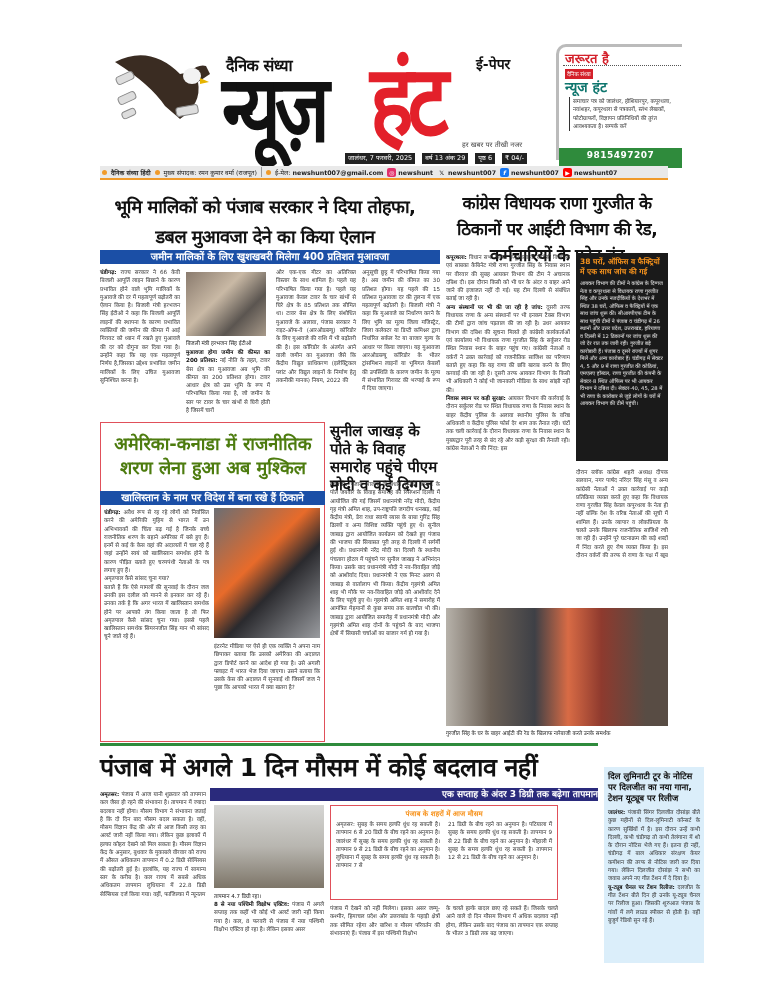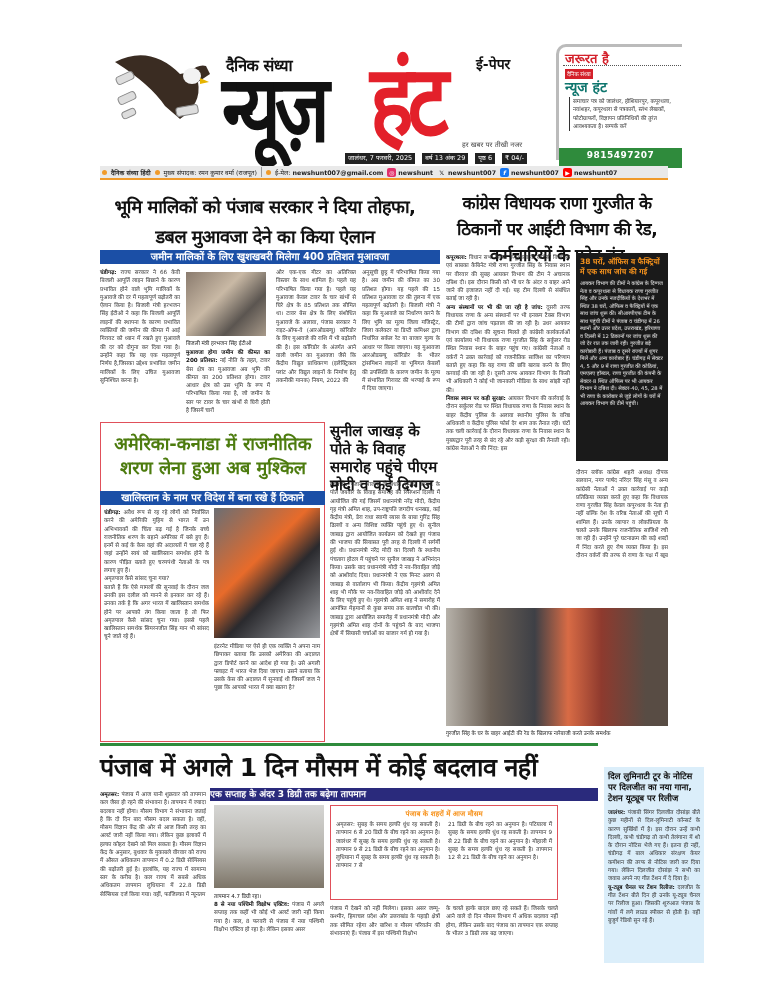--- a/index.html
+++ b/index.html
@@ -54,21 +54,21 @@
   .boxed-red { left: 100px; top: 422px; width: 225px; height: 320px; border: 1.5px solid #e0505a; }
   .h3 { left: 104px; top: 432px; width: 218px; font-size: 18px; font-weight: bold; text-align: center; line-height: 24px; color: #4d7c0f; }
   .sub3 { left: 100px; top: 491px; width: 225px; height: 14px; font-size: 10px; line-height: 14px; }
 
   .h4 { left: 330px; top: 422px; width: 110px; font-size: 15px; font-weight: bold; line-height: 18px; color: #111; }
 
   .caption { font-size: 5.5px; color: #222; }
 
   .green-rule { left: 100px; top: 743px; width: 498px; height: 3px; background: #2f8b3c; }
   .h5 { left: 100px; top: 750px; width: 498px; font-size: 25px; font-weight: bold; color: #111; line-height: 36px; letter-spacing: -0.5px; }
-  .sub5 { left: 210px; top: 788px; width: 388px; height: 13px; background: #2a2a7c; color: #fff; font-size: 9px; font-weight: bold; text-align: left; line-height: 13px; }
+  .sub5 { left: 210px; top: 788px; width: 388px; height: 13px; background: #2a2a7c; color: #fff; font-size: 9px; font-weight: bold; text-align: right; line-height: 13px; }
 
   .weather-box { left: 330px; top: 805px; width: 228px; height: 95px; border: 1.5px solid #e0505a; padding: 3px 5px; }
   .weather-box .wt { text-align: center; color: #f7931d; font-size: 7px; font-weight: bold; margin-bottom: 2px; }
 
   .side-blue { left: 604px; top: 744px; width: 100px; height: 196px; background: #dbeefa; padding: 4px; margin-top: 23px; }
   .side-blue .st { font-size: 8.5px; font-weight: bold; color: #111; line-height: 11px; }
 </style>
 </head>
 <body>
 

